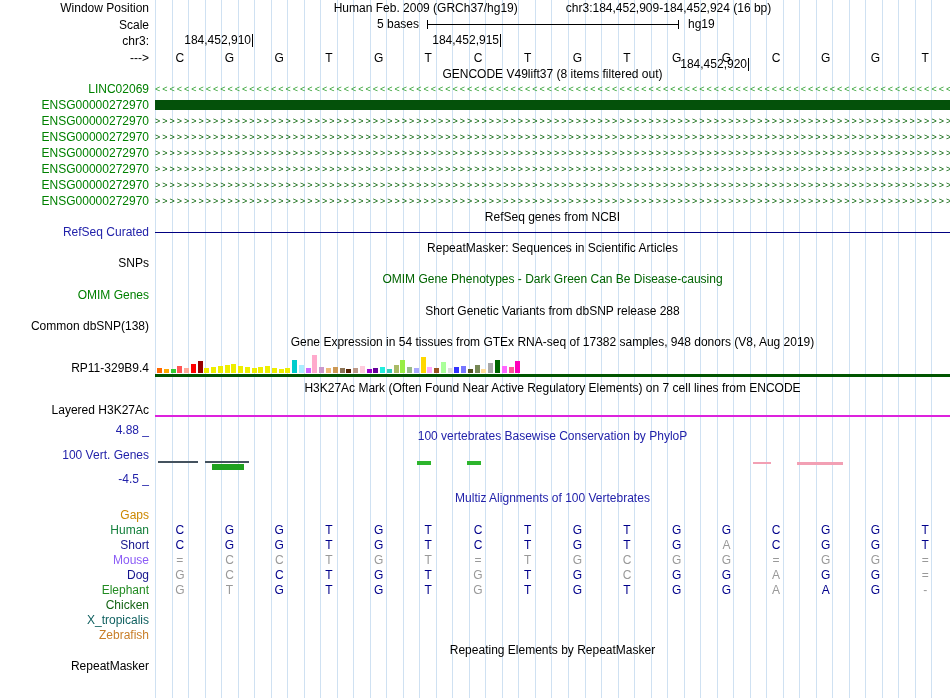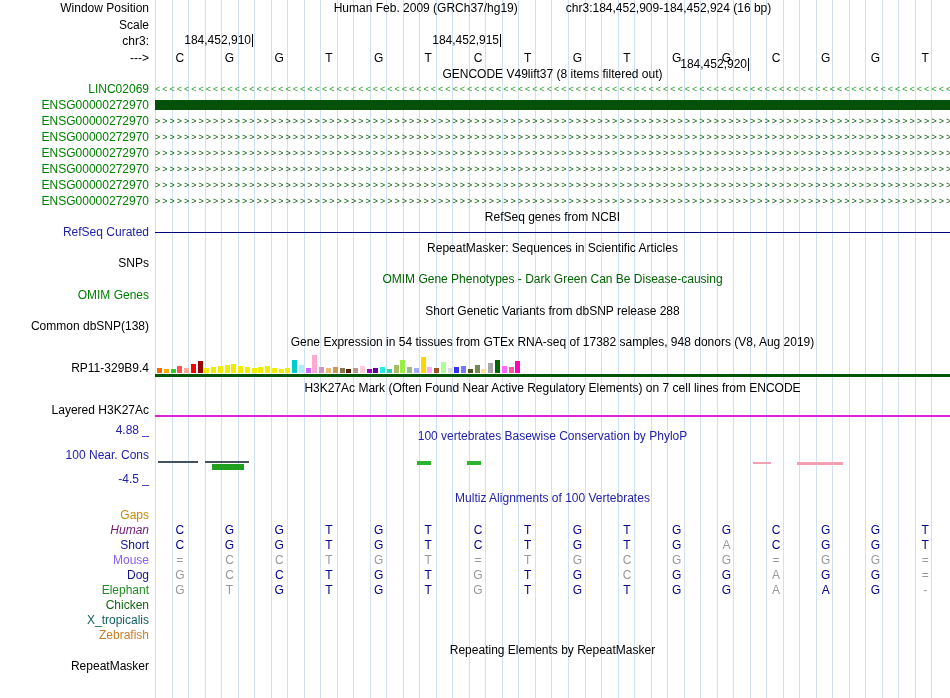--- a/index.html
+++ b/index.html
@@ -81,20 +81,25 @@
   <div class="row h16">
     <div class="label">Window Position</div>
     <div class="track pos-track">
       <span>Human Feb. 2009 (GRCh37/hg19)</span>
       <span>chr3:184,452,909-184,452,924 (16 bp)</span>
     </div>
   </div>
 
   <div class="row h17">
     <div class="label">Scale</div>
+    <div class="track">
+      <span class="scale-text">5 bases</span>
+      <div class="scale-bar"></div>
+      <span class="genome-name">hg19</span>
+    </div>
   </div>
 
   <div class="row h16">
     <div class="label">chr3:</div>
     <div class="track">
         <span class="coord" style="left: 2px;">184,452,910</span>
         <span class="coord" style="left: 250px;">184,452,915</span>
         <span class="coord" style="left: 498px; margin-top: 24px;">184,452,920</span>
       </div>
   </div>
@@ -302,21 +307,21 @@
     </div>
   </div>
   <div class="row layered-row">
     <div class="label">Layered H3K27Ac</div>
     <div class="track"></div>
   </div>
 
   <div class="row phylop-row">
     <div class="label phylop-label-col">
       <span class="blue">4.88 _</span>
-      <span class="blue">100 Near. Cons</span>
+      <span class="blue">100 Vert. Genes</span>
       <span class="blue">-4.5 _</span>
     </div>
     <div class="track">
       <div class="phylop-header blue">100 vertebrates Basewise Conservation by PhyloP</div>
       <div class="phylop-marks">
           <div class="pmark" style="left: 3px; top: 40px; width: 40px; height: 2px; background: rgb(68, 82, 94);"></div>
           <div class="pmark" style="left: 50px; top: 40px; width: 44px; height: 2px; background: rgb(68, 82, 94);"></div>
           <div class="pmark" style="left: 57px; top: 43px; width: 32px; height: 6px; background: rgb(31, 161, 31);"></div>
           <div class="pmark" style="left: 262px; top: 40px; width: 14px; height: 4px; background: rgb(45, 181, 45);"></div>
           <div class="pmark" style="left: 312px; top: 40px; width: 14px; height: 4px; background: rgb(45, 181, 45);"></div>
@@ -331,21 +336,21 @@
     <div class="track center">
       <span class="blue">Multiz Alignments of 100 Vertebrates</span>
     </div>
   </div>
   <div>
       <div class="row h15">
         <div class="label" style="color: rgb(204, 136, 0);">Gaps</div>
         <div class="track"></div>
       </div>
       <div class="row h15">
-        <div class="label" style="color: #701a75; font-style: italic;">Human</div>
+        <div class="label" style="color: #15803d;">Human</div>
         <div class="track">
           <div class="cells">
             <div class="cell navy">C</div>
             <div class="cell navy">G</div>
             <div class="cell navy">G</div>
             <div class="cell navy">T</div>
             <div class="cell navy">G</div>
             <div class="cell navy">T</div>
             <div class="cell navy">C</div>
             <div class="cell navy">T</div>

